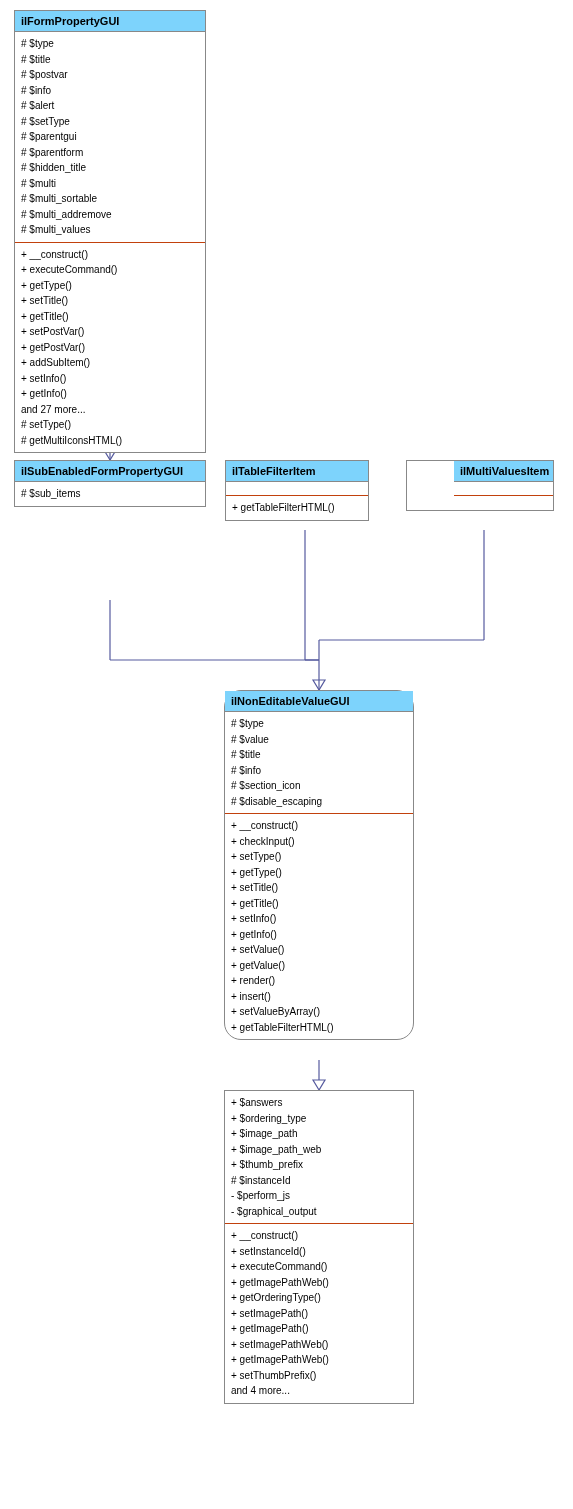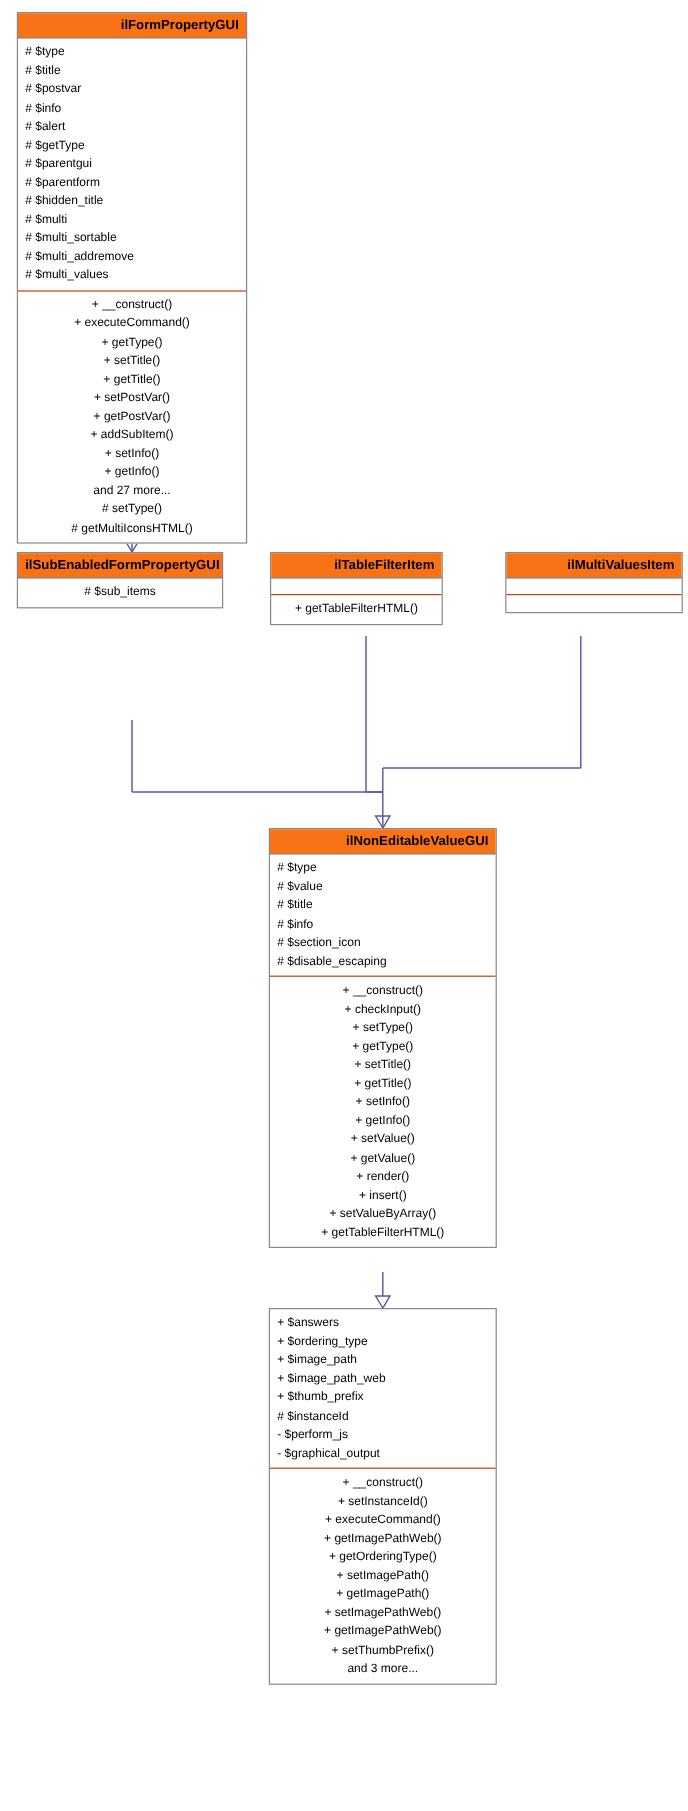--- a/index.html
+++ b/index.html
@@ -16,36 +16,35 @@
       position: relative;
       width: 573px;
       height: 1509px;
     }
     .uml-box {
       position: absolute;
       border: 1px solid #888;
       background: #fff;
     }
     .uml-box-header {
-      background: #f97316;
+      background: #7dd3fc;
       border-bottom: 1px solid #888;
       padding: 4px 6px;
-      text-align: right;
+      text-align: left;
       font-weight: bold;
       font-size: 11px;
     }
     .uml-section {
       border-bottom: 1px solid #c2410c;
       padding: 4px 6px;
       font-size: 10px;
       line-height: 1.55;
     }
     .uml-section:last-child {
       border-bottom: none;
-      text-align: center;
     }
     .uml-section .item {
       display: block;
       white-space: nowrap;
     }
     
     .connectors {
       position: absolute;
       top: 0; left: 0;
       width: 573px;
@@ -82,21 +81,21 @@
   </svg>
 
   <div class="uml-box" style="left:14px; top:10px; width:192px;">
     <div class="uml-box-header">ilFormPropertyGUI</div>
     <div class="uml-section">
       <span class="item"># $type</span>
       <span class="item"># $title</span>
       <span class="item"># $postvar</span>
       <span class="item"># $info</span>
       <span class="item"># $alert</span>
-      <span class="item"># $getType</span>
+      <span class="item"># $setType</span>
       <span class="item"># $parentgui</span>
       <span class="item"># $parentform</span>
       <span class="item"># $hidden_title</span>
       <span class="item"># $multi</span>
       <span class="item"># $multi_sortable</span>
       <span class="item"># $multi_addremove</span>
       <span class="item"># $multi_values</span>
     </div>
     <div class="uml-section">
       <span class="item">+ __construct()</span>
@@ -108,45 +107,45 @@
       <span class="item">+ getPostVar()</span>
       <span class="item">+ addSubItem()</span>
       <span class="item">+ setInfo()</span>
       <span class="item">+ getInfo()</span>
       <span class="item">and 27 more...</span>
       <span class="item"># setType()</span>
       <span class="item"># getMultiIconsHTML()</span>
     </div>
   </div>
 
-  <div class="uml-box" style="left:14px; top:460px; width:172px;">
+  <div class="uml-box" style="left:14px; top:460px; width:192px;">
     <div class="uml-box-header">ilSubEnabledFormPropertyGUI</div>
     <div class="uml-section">
       <span class="item"># $sub_items</span>
     </div>
   </div>
 
   <div class="uml-box" style="left:225px; top:460px; width:144px;">
     <div class="uml-box-header">ilTableFilterItem</div>
     <div class="uml-section" style="min-height:14px;">
     </div>
     <div class="uml-section">
       <span class="item">+ getTableFilterHTML()</span>
     </div>
   </div>
 
-  <div class="uml-box" style="left:421px; top:460px; width:148px;">
+  <div class="uml-box" style="left:406px; top:460px; width:148px;padding-left:47px;">
     <div class="uml-box-header">ilMultiValuesItem</div>
     <div class="uml-section" style="min-height:14px;">
     </div>
     <div class="uml-section" style="min-height:14px;">
     </div>
   </div>
 
-  <div class="uml-box" style="left:224px; top:690px; width:190px;">
+  <div class="uml-box" style="left:224px; top:690px; width:190px;border-radius:17px;">
     <div class="uml-box-header">ilNonEditableValueGUI</div>
     <div class="uml-section">
       <span class="item"># $type</span>
       <span class="item"># $value</span>
       <span class="item"># $title</span>
       <span class="item"># $info</span>
       <span class="item"># $section_icon</span>
       <span class="item"># $disable_escaping</span>
     </div>
     <div class="uml-section">
@@ -182,17 +181,17 @@
       <span class="item">+ __construct()</span>
       <span class="item">+ setInstanceId()</span>
       <span class="item">+ executeCommand()</span>
       <span class="item">+ getImagePathWeb()</span>
       <span class="item">+ getOrderingType()</span>
       <span class="item">+ setImagePath()</span>
       <span class="item">+ getImagePath()</span>
       <span class="item">+ setImagePathWeb()</span>
       <span class="item">+ getImagePathWeb()</span>
       <span class="item">+ setThumbPrefix()</span>
-      <span class="item">and 3 more...</span>
+      <span class="item">and 4 more...</span>
     </div>
   </div>
 
 </div>
 
 </body></html>

